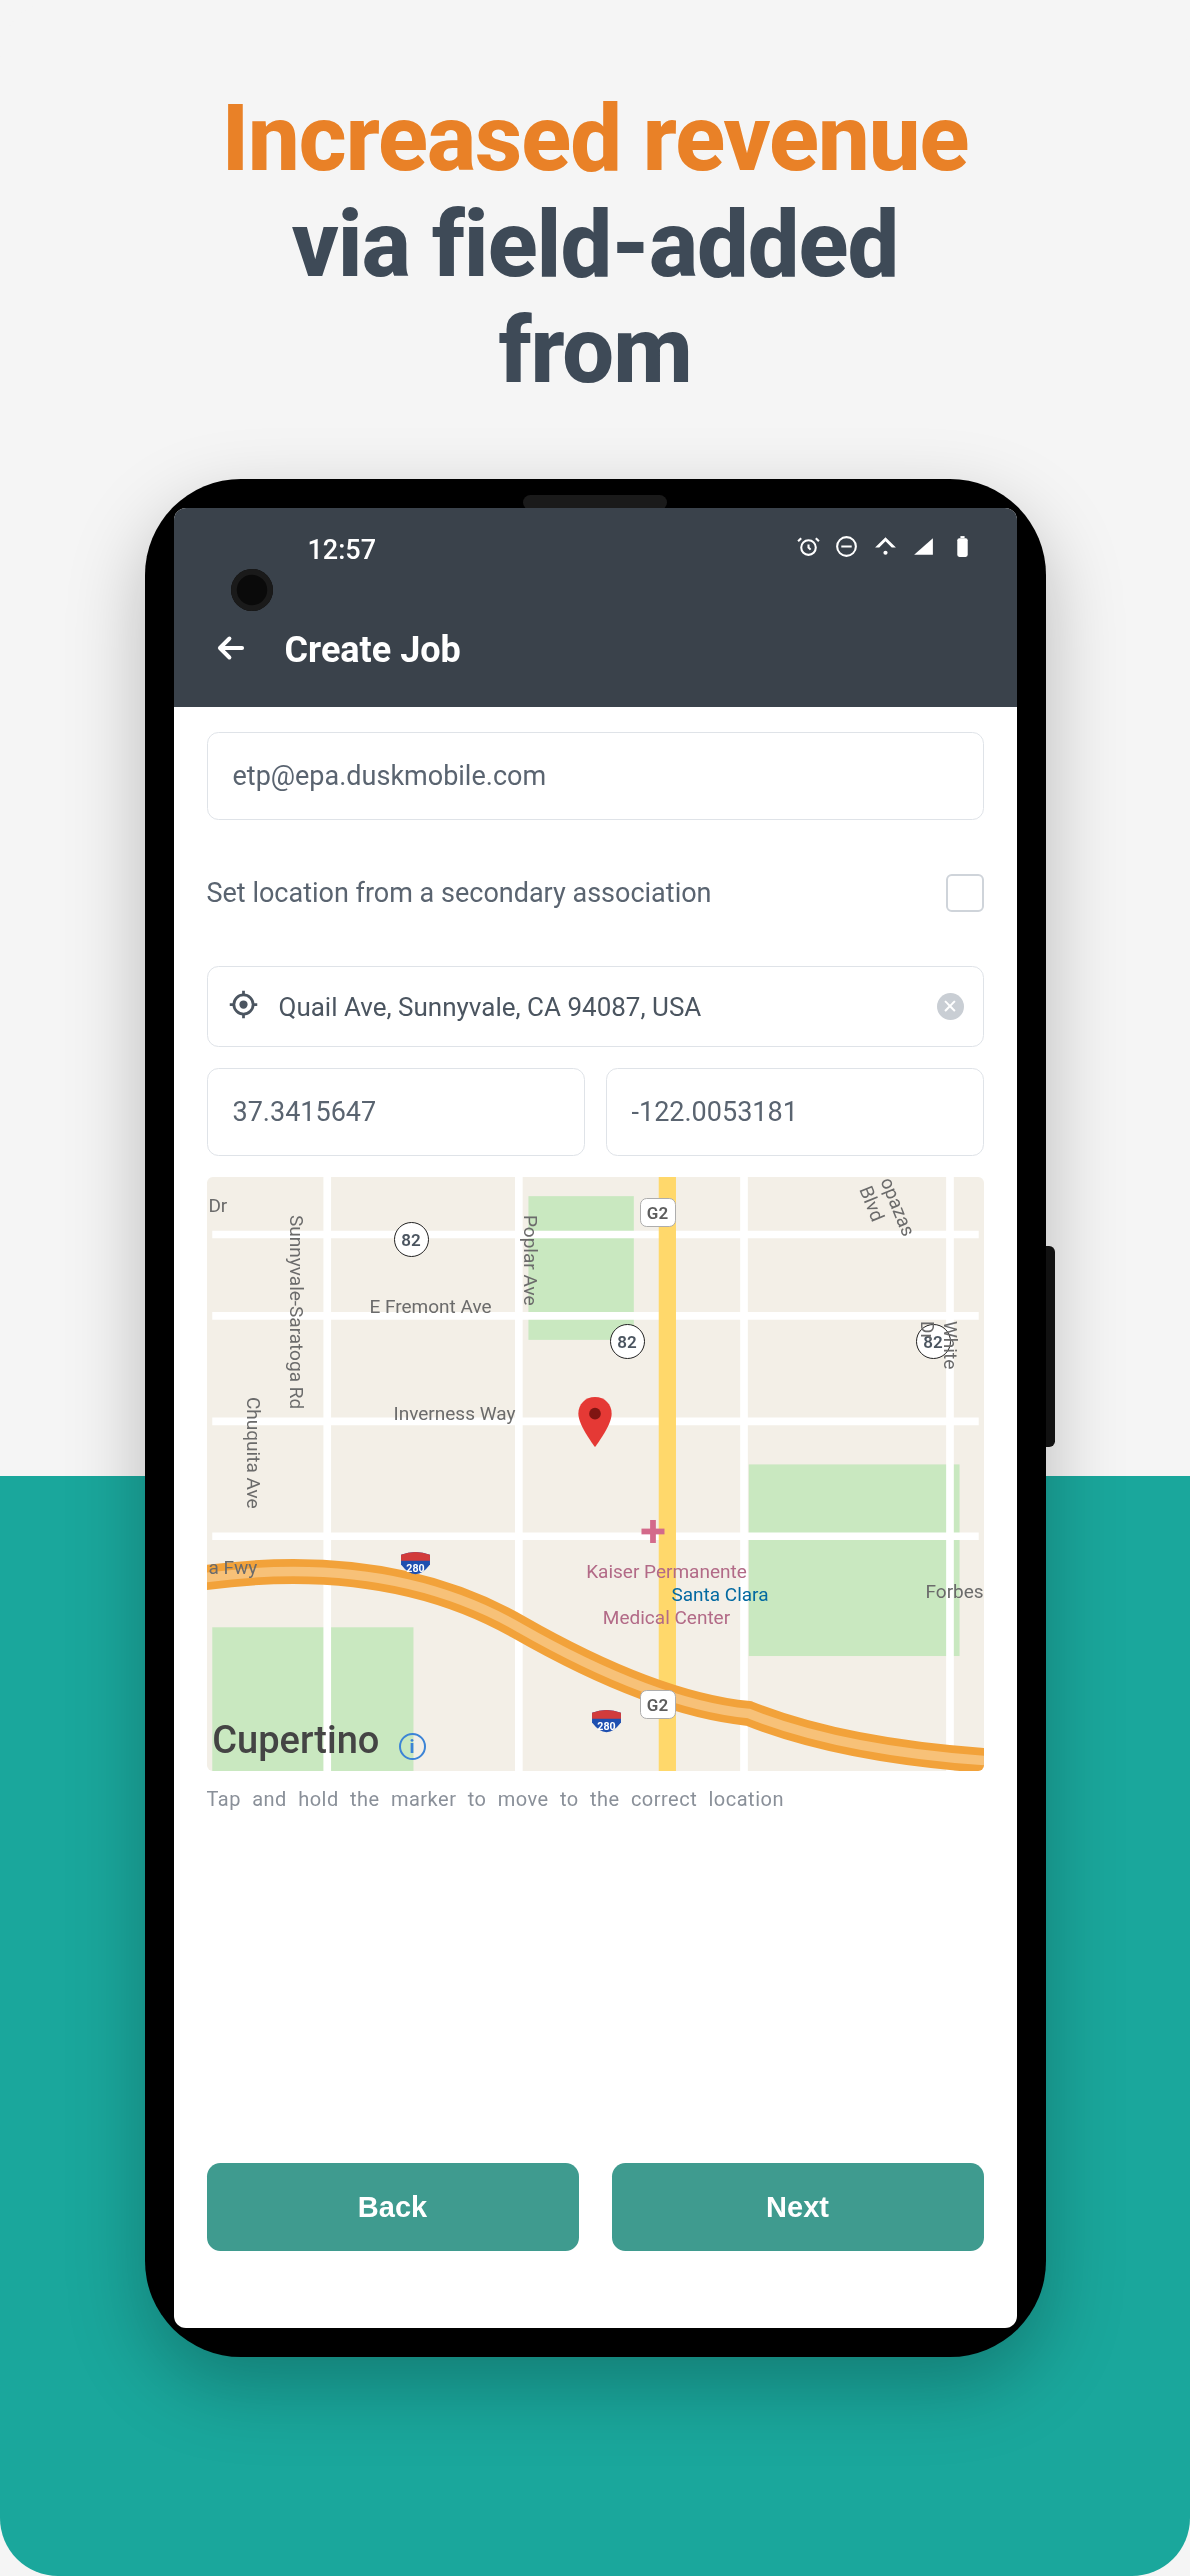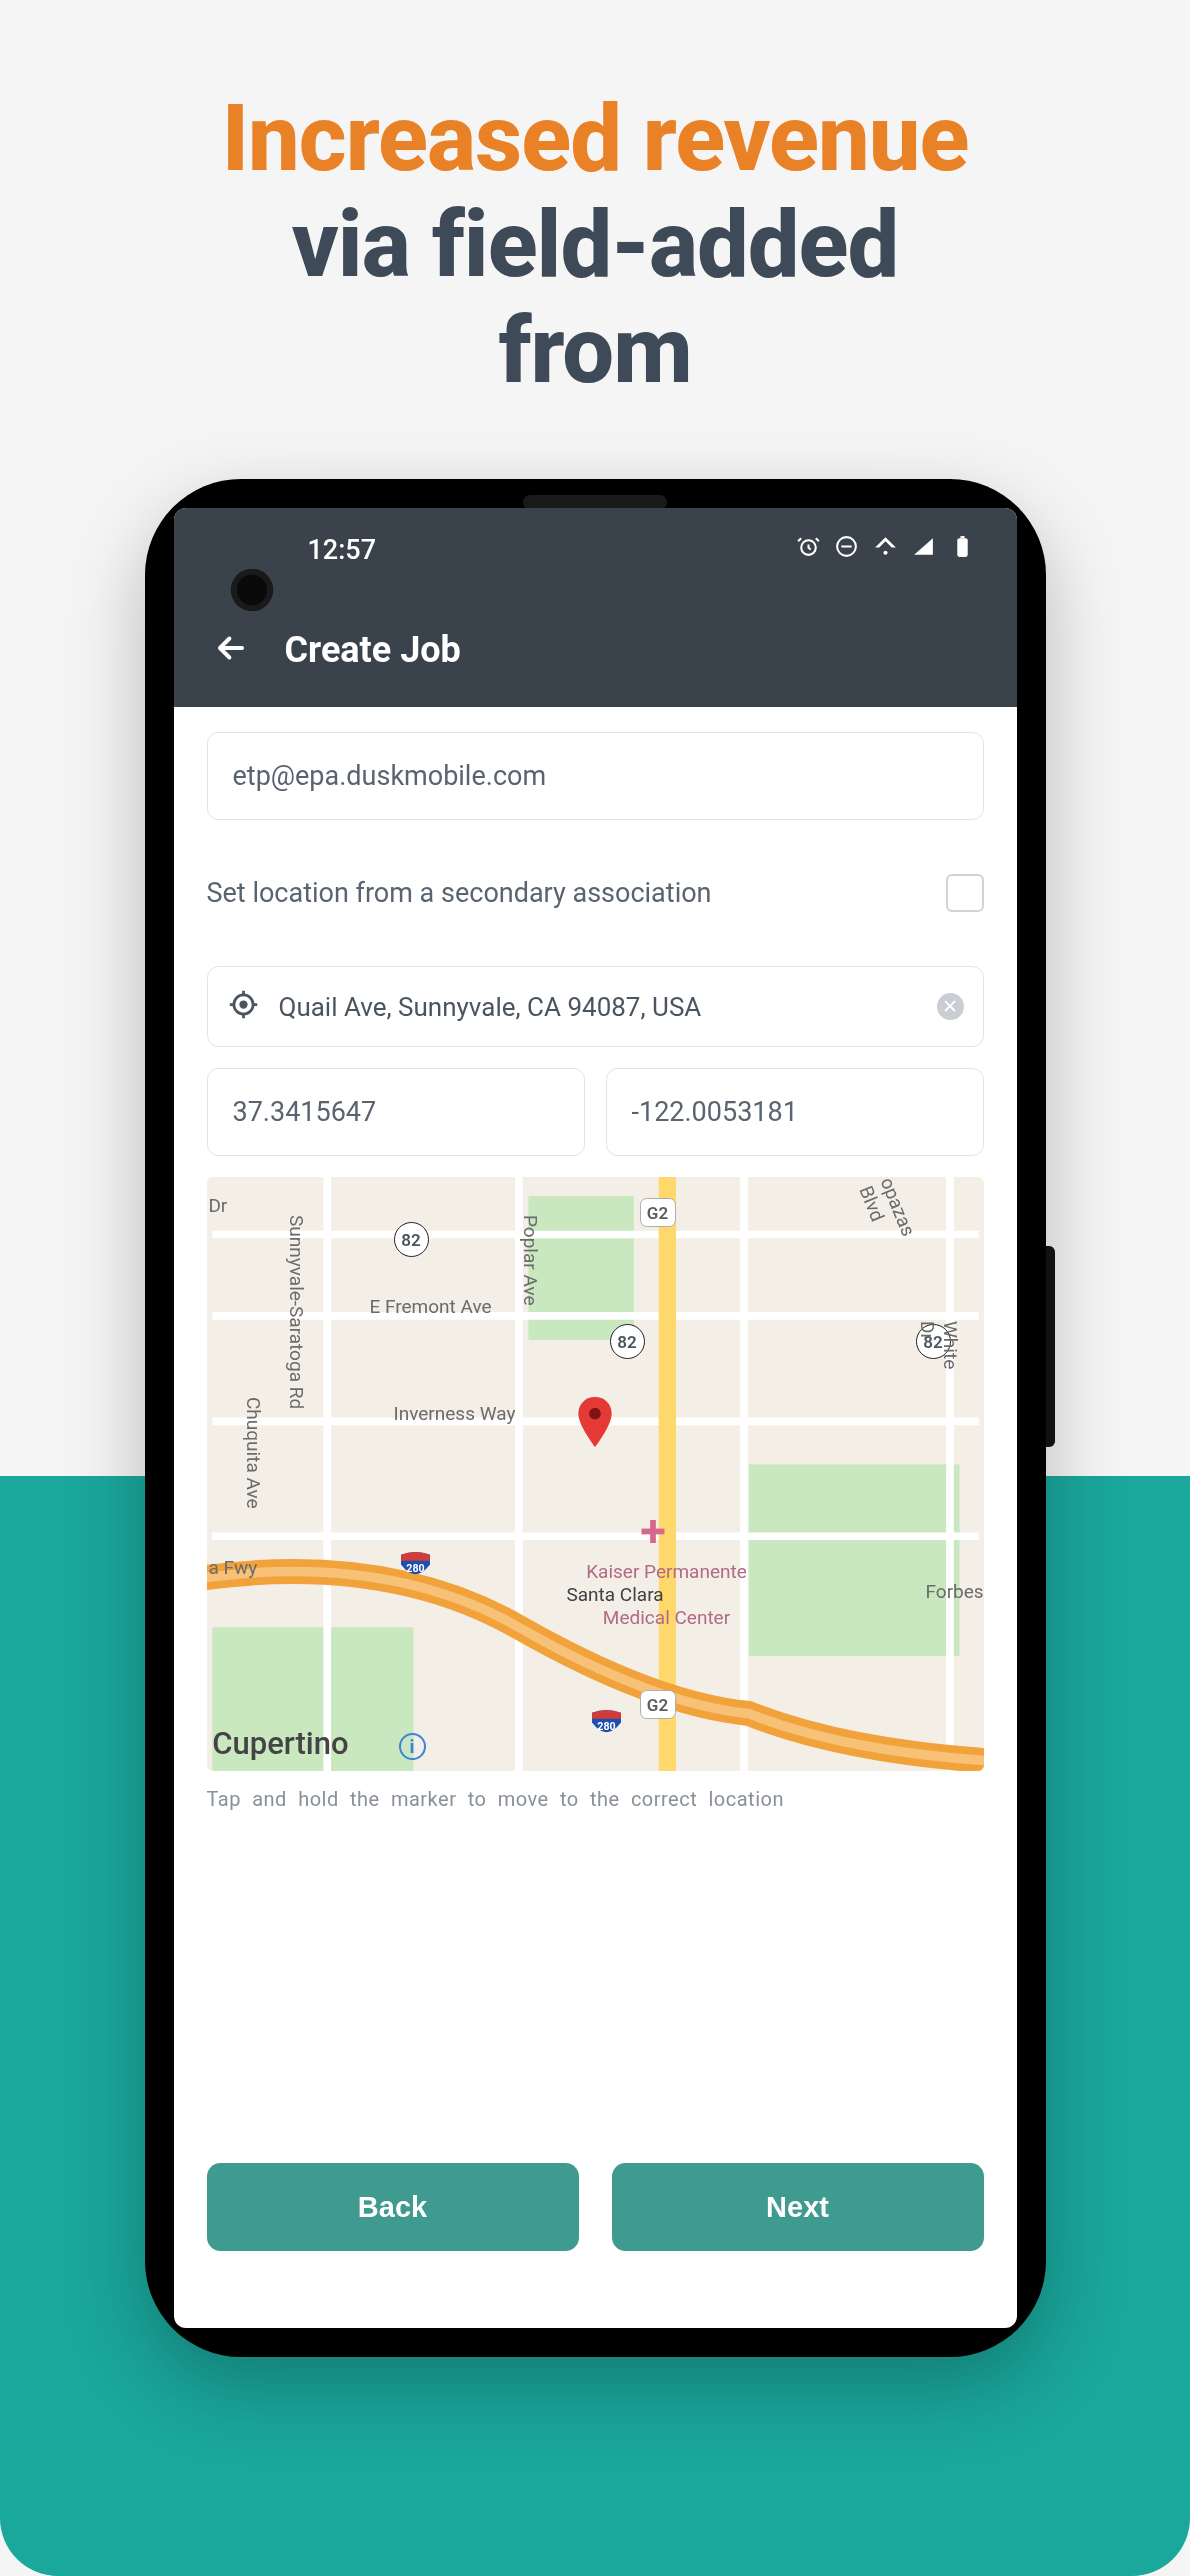--- a/index.html
+++ b/index.html
@@ -387,24 +387,24 @@
           <span class="label" style="left:335px; top:38px; transform:rotate(90deg); transform-origin:left top;">Poplar Ave</span>
           <span class="label" style="left:101px; top:38px; transform:rotate(90deg); transform-origin:left top;">Sunnyvale-Saratoga Rd</span>
           <span class="label" style="left:58px; top:220px; transform:rotate(90deg); transform-origin:left top;">Chuquita Ave</span>
           <span class="label" style="left:690px; top:-3.8px; transform:rotate(68deg); transform-origin:left top;">opazas Blvd</span>
           <span class="label" style="left:755px; top:144px; transform:rotate(90deg); transform-origin:left top;">White Dr</span>
           <span class="label" style="left:719px; top:403px;">Forbes</span>
           <span class="label" style="left:1.9px; top:17px;">Dr</span>
           <span class="label" style="left:1.9px; top:379px;">a Fwy</span>
 
           <span class="label" style="left:364px; top:383px; color:#b26a87; width:192px; text-align:center;">Kaiser Permanente</span>
-          <span class="label" style="left:360px; top:406px; color:#404040; width:192px; text-align:left;">Santa Clara</span>
+          <span class="label" style="left:370px; top:406px; color:#0369a1; width:192px; text-align:right;">Santa Clara</span>
           <span class="label" style="left:364px; top:429px; color:#b26a87; width:192px; text-align:center;">Medical Center</span>
 
-          <span class="label" style="left:5.8px; bottom:9.6px; font-size:31px; color:#444; font-weight:500;">Cupertino</span>
+          <span class="label" style="left:5.8px; bottom:9.6px; font-size:38px; color:#444; font-weight:500;">Cupertino</span>
           <span style="position:absolute; left:192px; bottom:11.5px; width:27px; height:27px; border:2.4px solid #3c84d6; color:#3c84d6; border-radius:50%; display:flex;align-items:center;justify-content:center; font-size:19px; font-weight:700;">i</span>
 
           <span class="pin">
             <svg viewBox="0 0 24 30">
                 <path d="M12 0C6 0 2 4.5 2 10c0 7 10 20 10 20s10-13 10-20C22 4.5 18 0 12 0z" fill="#e53935"></path>
                 <circle cx="12" cy="10" r="3.5" fill="#7f1512"></circle>
               </svg>
           </span>
         </div>
 

